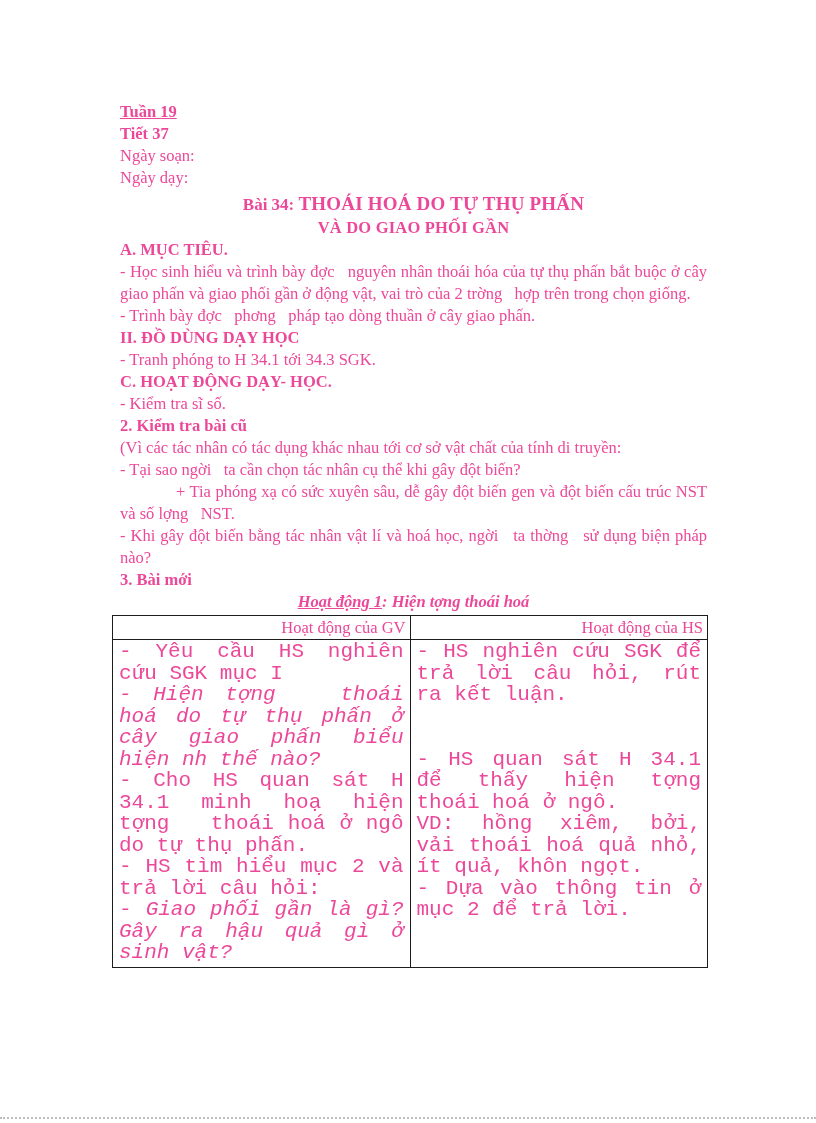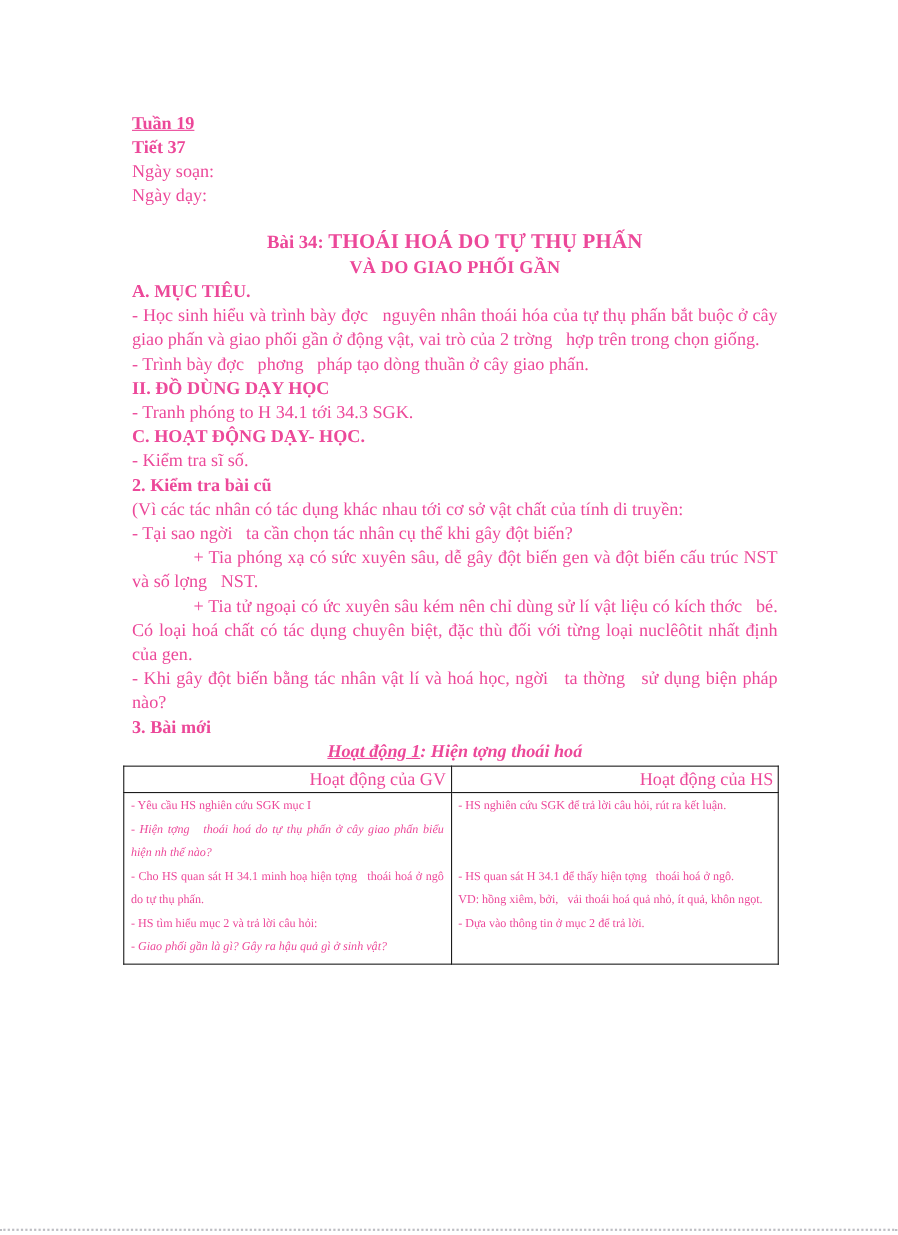--- a/index.html
+++ b/index.html
@@ -22,21 +22,21 @@
     margin: 0;
     font-size: 16.5px;
     line-height: 22px;
     text-align: justify;
     white-space: pre-wrap;
   }
   .b { font-weight: bold; }
   .u { text-decoration: underline; }
   .it { font-style: italic; }
   .indent { text-indent: 56px; }
-  .title-block { text-align: center; margin-top: 19px; }
+  .title-block { text-align: center; margin-top: 3px; }
   .title-block p { text-align: center; white-space: normal; line-height: 23px; }
   .title-prefix { font-weight: bold; font-size: 17px; }
   .title-main { font-weight: bold; font-size: 19px; letter-spacing: 0.2px; }
   .activity-heading {
     text-align: center !important;
     white-space: normal !important;
     font-weight: bold;
     font-style: italic;
     font-size: 17px;
   }
@@ -53,25 +53,26 @@
     padding: 1px 6px 3px 6px;
   }
   table.gvhs th {
     font-size: 16.5px;
     line-height: 21px;
     font-weight: normal;
     text-align: right;
     padding: 1px 4px;
   }
   table.gvhs td p {
-    font-size: 11px;
+    font-size: 21px;
     line-height: 21.5px;
     text-align: justify;
     white-space: pre-wrap;
     margin: 0;
+    font-family: Liberation Mono, monospace;
   }
   .vspacer { height: 43px; }
   .bottom-dots {
     position: absolute;
     left: 0;
     width: 816px;
     bottom: 4px;
     border-top: 2px dotted #bdbdc2;
     height: 0;
   }
@@ -98,21 +99,20 @@
 
     <p class="b">II. ĐỒ DÙNG DẠY HỌC</p>
     <p>- Tranh phóng to H 34.1 tới 34.3 SGK.</p>
 
     <p class="b">C. HOẠT ĐỘNG DẠY- HỌC.</p>
     <p>- Kiểm tra sĩ số.</p>
     <p class="b">2. Kiểm tra bài cũ</p>
     <p>(Vì các tác nhân có tác dụng khác nhau tới cơ sở vật chất của tính di truyền:</p>
     <p>- Tại sao ngời   ta cần chọn tác nhân cụ thể khi gây đột biến?</p>
     <p class="indent">+ Tia phóng xạ có sức xuyên sâu, dễ gây đột biến gen và đột biến cấu trúc NST và số lợng   NST.</p>
-    <p class="indent">+ Tia tử ngoại có ức xuyên sâu kém nên chỉ dùng sử lí vật liệu có kích thớc   bé. Có loại hoá chất có tác dụng chuyên biệt, đặc thù đối với từng loại nuclêôtit nhất định của gen.</p>
     <p>- Khi gây đột biến bằng tác nhân vật lí và hoá học, ngời   ta thờng   sử dụng biện pháp nào?</p>
     <p class="b">3. Bài mới</p>
 
     <p class="activity-heading"><span class="u">Hoạt động 1</span><span>: Hiện tợng   thoái hoá</span></p>
 
     <table class="gvhs">
       <tbody>
           <tr>
         <th>Hoạt động của GV</th>
         <th>Hoạt động của HS</th>

